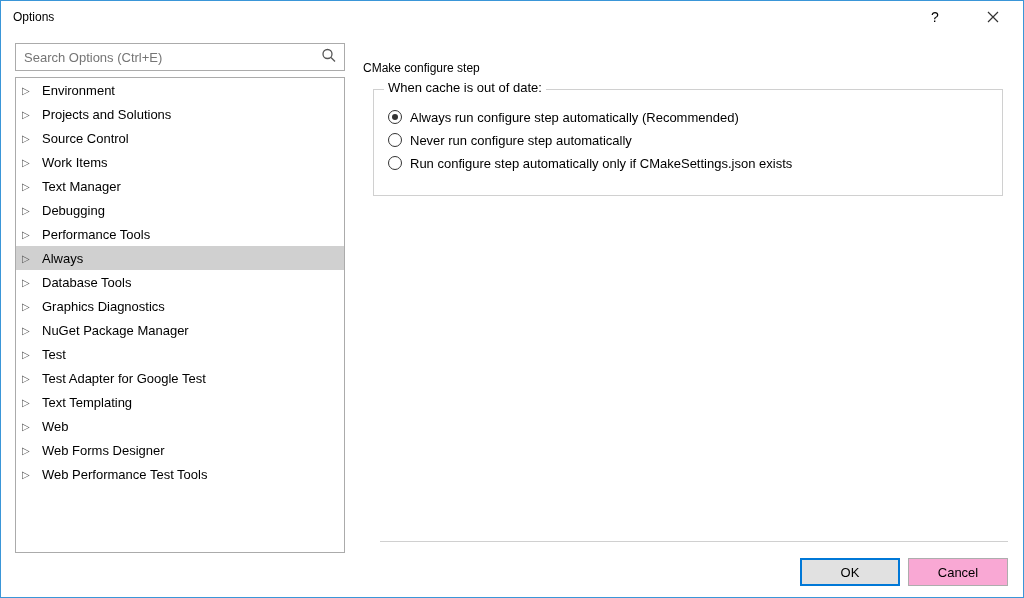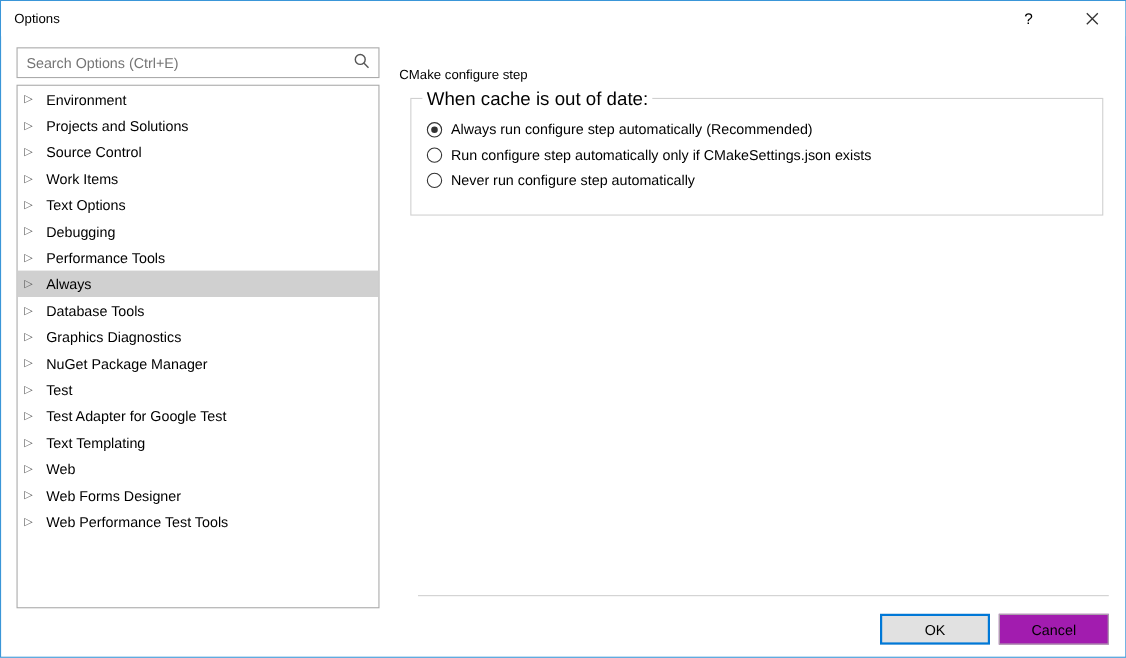--- a/index.html
+++ b/index.html
@@ -114,25 +114,25 @@
       position: relative;
       margin-left: 12px;
       margin-right: 6px;
     }
     .group-legend {
       position: absolute;
       top: -10px;
       left: 10px;
       background: #fff;
       padding: 0 4px;
-      font-size: 17px;
+      font-size: 13px;
     }
     .radio-row {
       display: flex;
-      align-items: flex-end;
+      align-items: flex-start;
       margin: 8px 0;
       font-size: 13px;
     }
     .radio {
       width: 14px;
       height: 14px;
       border: 1px solid #333;
       border-radius: 50%;
       margin-right: 8px;
       display: inline-flex;
@@ -159,21 +159,21 @@
       position: absolute;
       bottom: 56px;
       left: 380px;
       right: 16px;
       border-top: 1px solid #d0d0d0;
     }
     .btn {
       min-width: 100px;
       height: 28px;
       border: 1px solid #adadad;
-      background: #a21caf;
+      background: #f9a8d4;
       font-family: inherit;
       font-size: 13px;
       cursor: pointer;
     }
     .btn.primary {
       border: 2px solid #0078d7;
       background: #e1e1e1;
     }
   </style>
 </head>
@@ -215,21 +215,21 @@
           <div class="tree-item">
             <span class="tree-arrow">▷</span>
             <span>Source Control</span>
           </div>
           <div class="tree-item">
             <span class="tree-arrow">▷</span>
             <span>Work Items</span>
           </div>
           <div class="tree-item">
             <span class="tree-arrow">▷</span>
-            <span>Text Options</span>
+            <span>Text Manager</span>
           </div>
           <div class="tree-item">
             <span class="tree-arrow">▷</span>
             <span>Debugging</span>
           </div>
           <div class="tree-item">
             <span class="tree-arrow">▷</span>
             <span>Performance Tools</span>
           </div>
           <div class="tree-item selected">
@@ -280,25 +280,25 @@
     <div class="section-header">CMake configure step</div>
     <div class="group">
       <div class="group-legend">When cache is out of date:</div>
       <div id="radios">
           <div class="radio-row">
             <span class="radio checked"></span>
             <span>Always run configure step automatically (Recommended)</span>
           </div>
           <div class="radio-row">
             <span class="radio"></span>
-            <span>Run configure step automatically only if CMakeSettings.json exists</span>
+            <span>Never run configure step automatically</span>
           </div>
           <div class="radio-row">
             <span class="radio"></span>
-            <span>Never run configure step automatically</span>
+            <span>Run configure step automatically only if CMakeSettings.json exists</span>
           </div>
         </div>
     </div>
   </div>
 </div>
 
 <div class="hr-footer"></div>
 <div class="footer">
   <button class="btn primary">OK</button>
   <button class="btn">Cancel</button>

